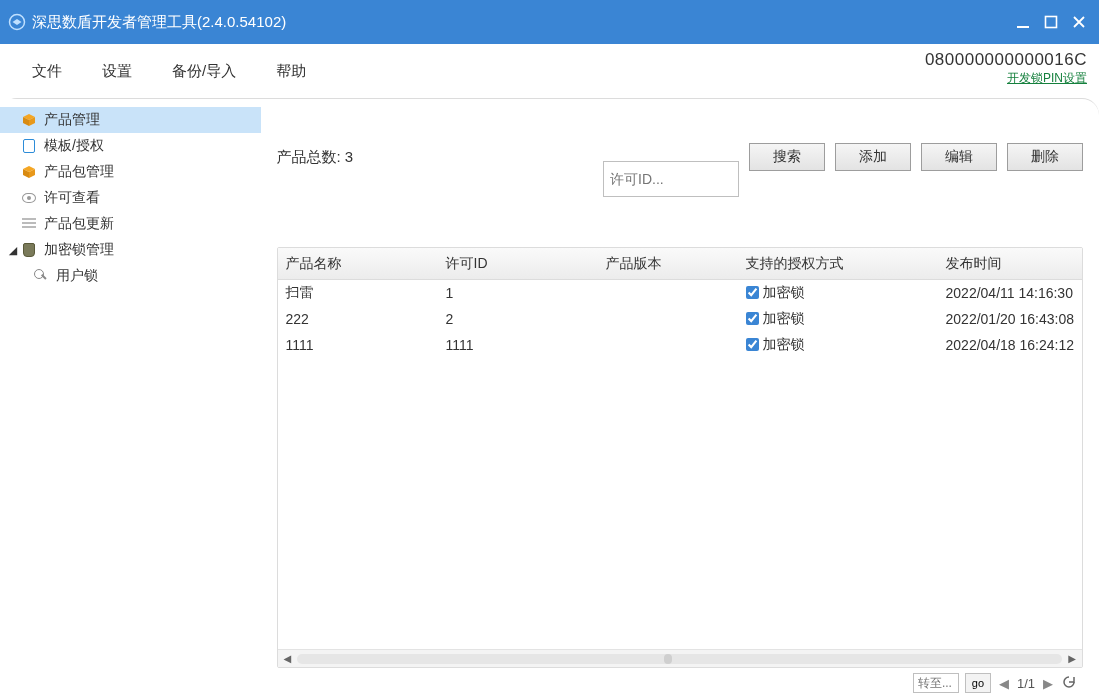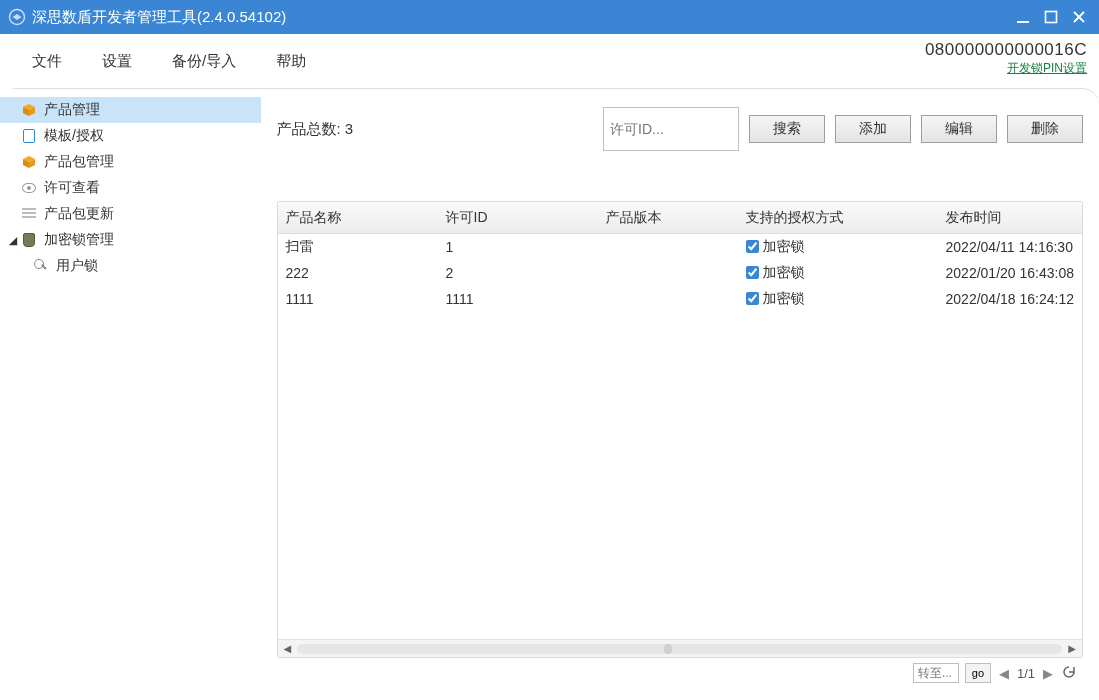--- a/index.html
+++ b/index.html
@@ -1,17 +1,17 @@
 <!DOCTYPE html>
 <html><head>
 <meta charset="utf-8">
 <style>
   * { box-sizing: border-box; margin: 0; padding: 0; }
   html, body { width: 1099px; height: 700px; font-family: "Microsoft YaHei", Arial, sans-serif; font-size: 14px; background: #fff; overflow: hidden; }
-  .titlebar { height: 34px; background: #3a85d4; color: #fff; display: flex; align-items: center; padding: 4px 8px; }
+  .titlebar { height: 44px; background: #3a85d4; color: #fff; display: flex; align-items: center; padding: 4px 8px; }
   .titlebar .logo-icon { width: 18px; height: 18px; margin-right: 6px; }
   .titlebar .title { font-size: 15px; }
   .titlebar .spacer { flex: 1; }
   .win-btn { width: 24px; height: 24px; display: flex; align-items: center; justify-content: center; cursor: pointer; color: #fff; font-size: 18px; margin-left: 4px; }
   .menubar { height: 54px; display: flex; align-items: center; padding: 0 12px; border-bottom: 0; position: relative; }
   .menubar .menu-item { padding: 8px 20px; font-size: 15px; cursor: pointer; color: #333; }
   .menubar .right-info { position: absolute; right: 12px; top: 6px; text-align: right; }
   .serial { font-size: 17px; color: #333; letter-spacing: 0.5px; }
   .pin-link { font-size: 12px; color: #15803d; text-decoration: underline; cursor: pointer; }
   .main-area { display: flex; height: calc(700px - 36px - 54px); border-top: 1px solid #dcdcdc; border-radius: 17px; }
@@ -19,21 +19,21 @@
   .side-item { display: flex; align-items: center; height: 26px; padding-left: 20px; font-size: 14px; color: #333; cursor: pointer; }
   .side-item .icon-slot { width: 18px; height: 18px; margin-right: 6px; display: inline-flex; align-items: center; justify-content: center; }
   .side-item.selected { background: #c9e3f9; }
   .side-item.parent { padding-left: 6px; }
   .side-item.parent .tri { width: 14px; text-align: center; font-size: 11px; }
   .side-item.child { padding-left: 32px; }
   .content { flex: 1; padding: 18px 16px 10px 16px; display: flex; flex-direction: column; justify-content: space-between; }
   .toolbar-row { display: flex; align-items: center; margin-bottom: 10px; }
   .total-label { font-size: 15px; color: #333; }
   .toolbar-row .spacer { flex: 1; }
-  .search-input { width: 136px; height: 44px; border: 1px solid #bfbfbf; padding: 0 6px; font-size: 14px; color: #666; }
+  .search-input { width: 136px; height: 36px; border: 1px solid #bfbfbf; padding: 0 6px; font-size: 14px; color: #666; margin-top: 44px; }
   .btn { height: 28px; min-width: 76px; border: 1px solid #9d9d9d; background: linear-gradient(#f5f5f5,#e3e3e3); font-size: 14px; margin-left: 10px; cursor: pointer; color: #333; }
   .table-wrap { flex: 1; border: 1px solid #dcdcdc; display: flex; flex-direction: column; overflow: hidden; border-radius: 2px; margin-top: 40px; }
   .thead { display: flex; background: linear-gradient(#fafafa,#ececec); border-bottom: 1px solid #dcdcdc; height: 32px; align-items: center; font-size: 14px; color: #333; }
   .th, .td { padding: 0 8px; overflow: hidden; white-space: nowrap; }
   .col-name { width: 160px; }
   .col-lic  { width: 160px; }
   .col-ver  { width: 140px; }
   .col-auth { width: 200px; }
   .col-time { flex: 1; }
   .tbody { flex: 1; overflow: auto; }

